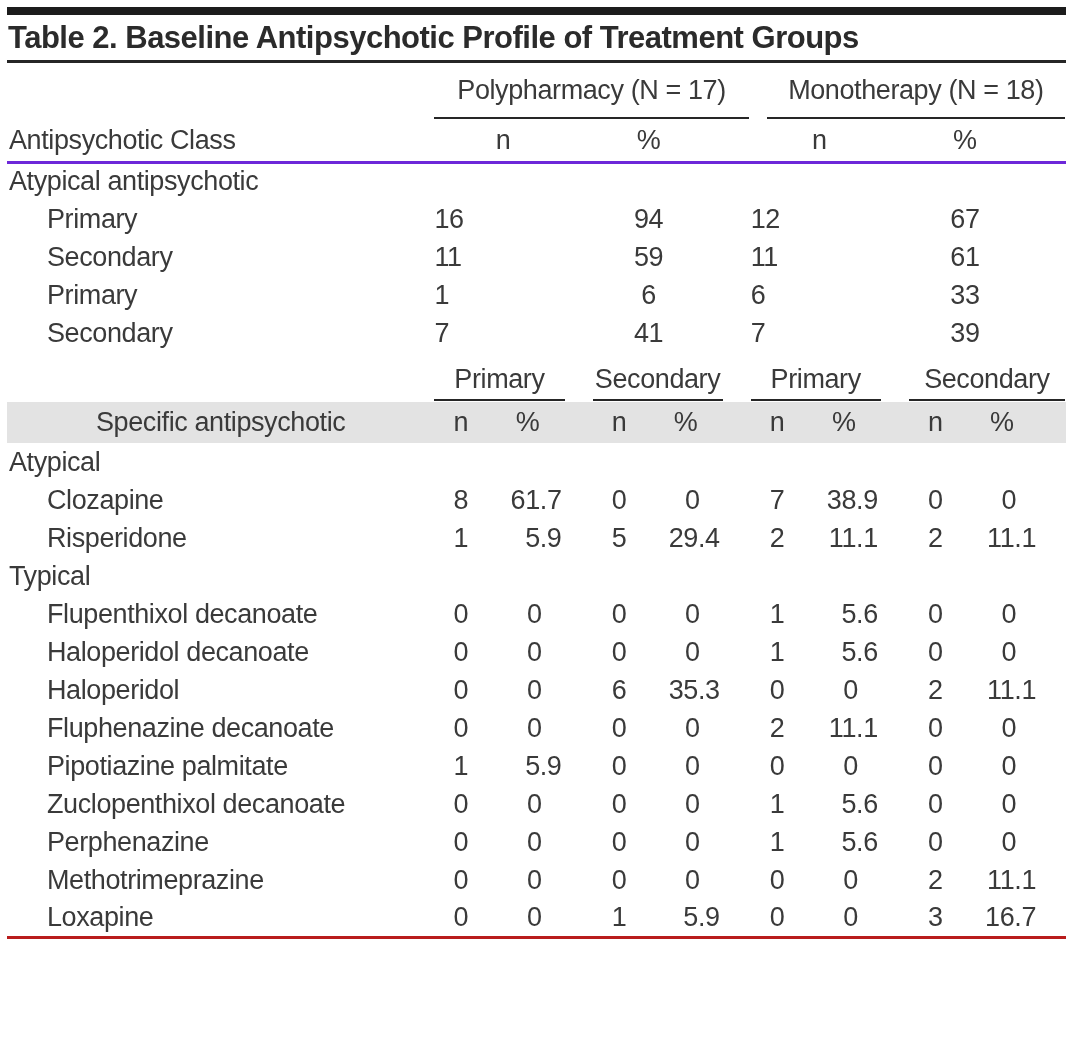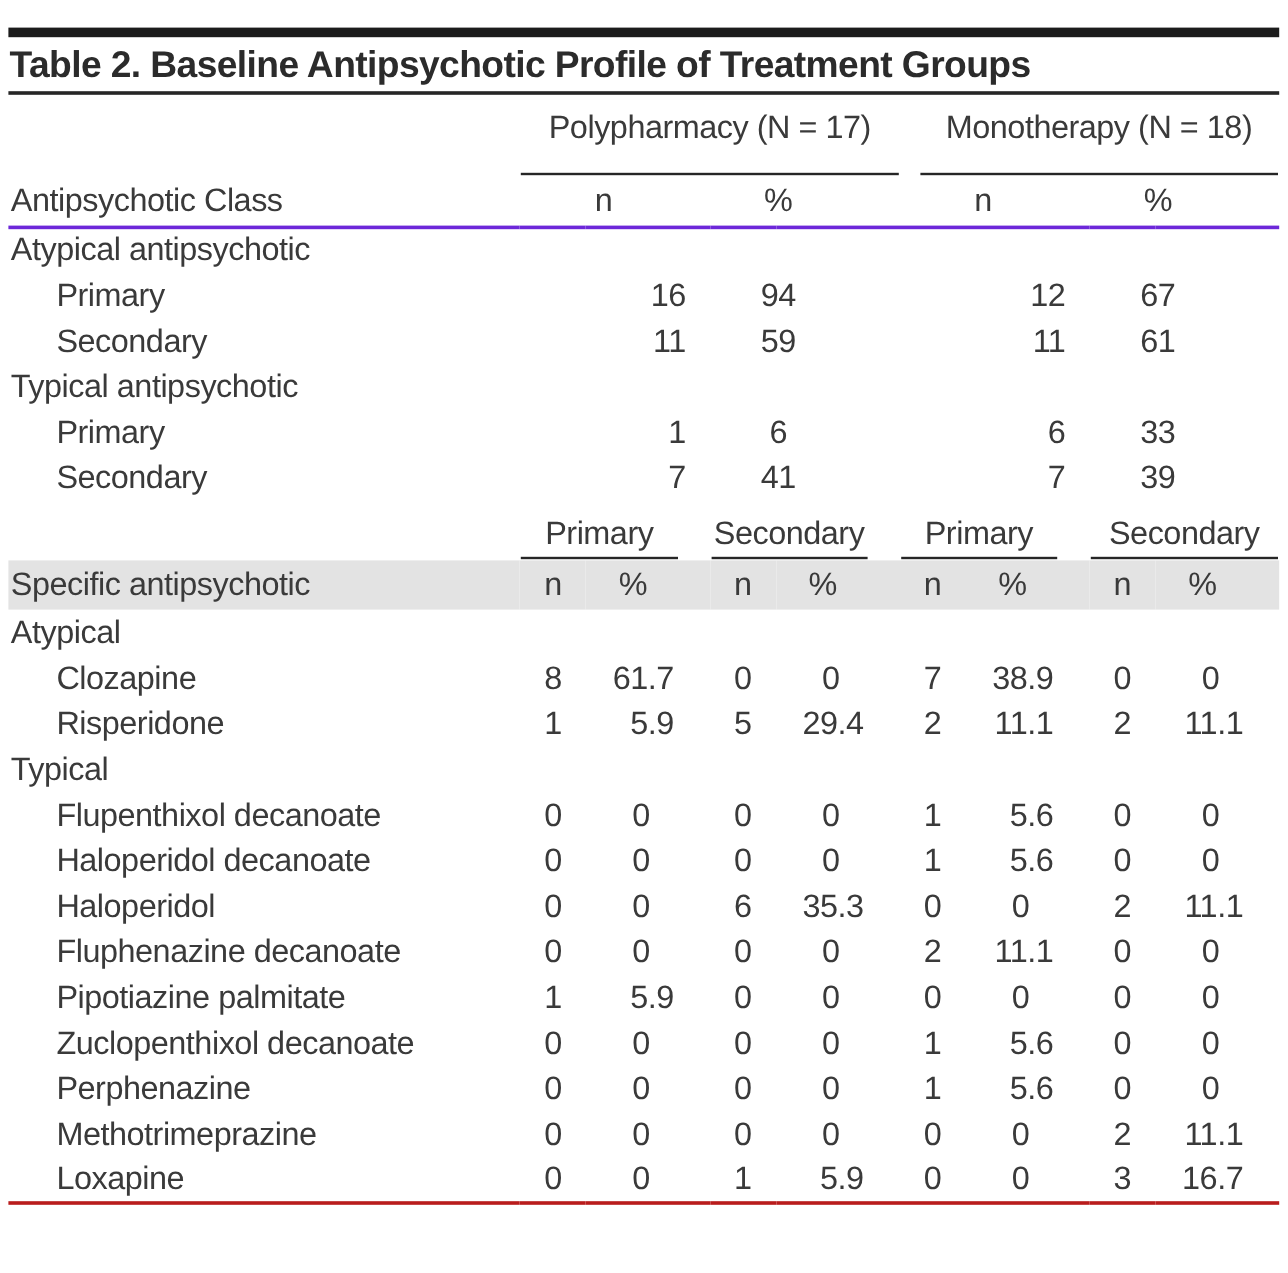--- a/index.html
+++ b/index.html
@@ -4,21 +4,21 @@
 <style>
   * { box-sizing: border-box; }
   html, body { margin: 0; padding: 0; }
   body {
     width: 1073px; height: 1061px;
     background: #ffffff;
     font-family: "Liberation Sans", "DejaVu Sans", sans-serif;
     color: #3a3a3a;
     overflow: hidden;
   }
-  .page { padding: 7px 7px 0 7px; margin-top: 16px; }
+  .page { padding: 7px 7px 0 7px; }
 
   .topbar { height: 8px; background: #1c1c1c; }
 
   .title {
     font-size: 31px; line-height: 33px; font-weight: 700;
     color: #2b2b2b; letter-spacing: -0.5px;
     padding: 6px 1px 6px 1px;
     white-space: nowrap;
   }
   .title-rule { height: 3px; background: #262626; }
@@ -32,48 +32,48 @@
   col.c-n   { width: 55px; }
   col.c-pct { width: 103px; }
 
   th { font-weight: 400; }
   .lbl { text-align: left; padding-left: 2px; white-space: nowrap; }
 
   
   .hdr-groups td, .hdr-groups th { height: 52px; vertical-align: bottom; padding-top: 12px; }
   .grp-in {
     text-align: center; white-space: nowrap;
-    border-bottom: 2px solid #262626; padding-bottom: 22px;
+    border-bottom: 2px solid #262626; padding-bottom: 11px;
   }
   .grp-in.gm { margin-left: 16px; }
 
   .hdr-sub td, .hdr-sub th { height: 42px; vertical-align: middle; border-bottom: 3px solid #6d28d9; }
   .nh { text-align: center; padding-right: 20px; }
   .ph { text-align: center; padding-right: 45px; }
 
   
   tbody.rows td { height: 38px; vertical-align: middle; }
   .ind { padding-left: 40px; }
   .num  { text-align: center; }
   .pct  { text-align: right; padding-right: 30px; }
   .pct.nodec { padding-right: 50px; }
-  .c2n { text-align: right; padding-right: 20px; }
+  .c2n { text-align: left; padding-right: 20px; }
   .c2p { text-align: center; padding-right: 45px; }
 
   
   .hdr-groups2 td, .hdr-groups2 th { height: 50px; vertical-align: bottom; padding-top: 10px; }
   .grp-in2 {
     text-align: center; white-space: nowrap;
     border-bottom: 2px solid #262626; padding-bottom: 4px;
     margin-right: 26px;
   }
   .last .grp-in2 { margin-right: 0; }
 
   tr.band { background: #e3e3e3; }
-  tr.band td, tr.band th { height: 41px; vertical-align: middle; }
+  tr.band td, tr.band th { height: 41px; vertical-align: middle; text-align: center; }
   .nh2 { text-align: center; }
   .ph2 { text-align: center; padding-right: 26px; }
 
   #specific-rows tr.final td { border-bottom: 3px solid #b91c1c; }
 </style>
 </head>
 <body>
 
 <div class="page">
   <div class="topbar"></div>
@@ -123,23 +123,20 @@
           <td colspan="2" class="c2p">94</td>
           <td colspan="2" class="c2n">12</td>
           <td colspan="2" class="c2p">67</td>
         </tr>
         <tr>
           <td class="lbl ind">Secondary</td>
           <td colspan="2" class="c2n">11</td>
           <td colspan="2" class="c2p">59</td>
           <td colspan="2" class="c2n">11</td>
           <td colspan="2" class="c2p">61</td>
-        </tr>
-        <tr>
-          <td class="lbl" colspan="9">Typical antipsychotic</td>
         </tr>
         <tr>
           <td class="lbl ind">Primary</td>
           <td colspan="2" class="c2n">1</td>
           <td colspan="2" class="c2p">6</td>
           <td colspan="2" class="c2n">6</td>
           <td colspan="2" class="c2p">33</td>
         </tr>
         <tr>
           <td class="lbl ind">Secondary</td>

